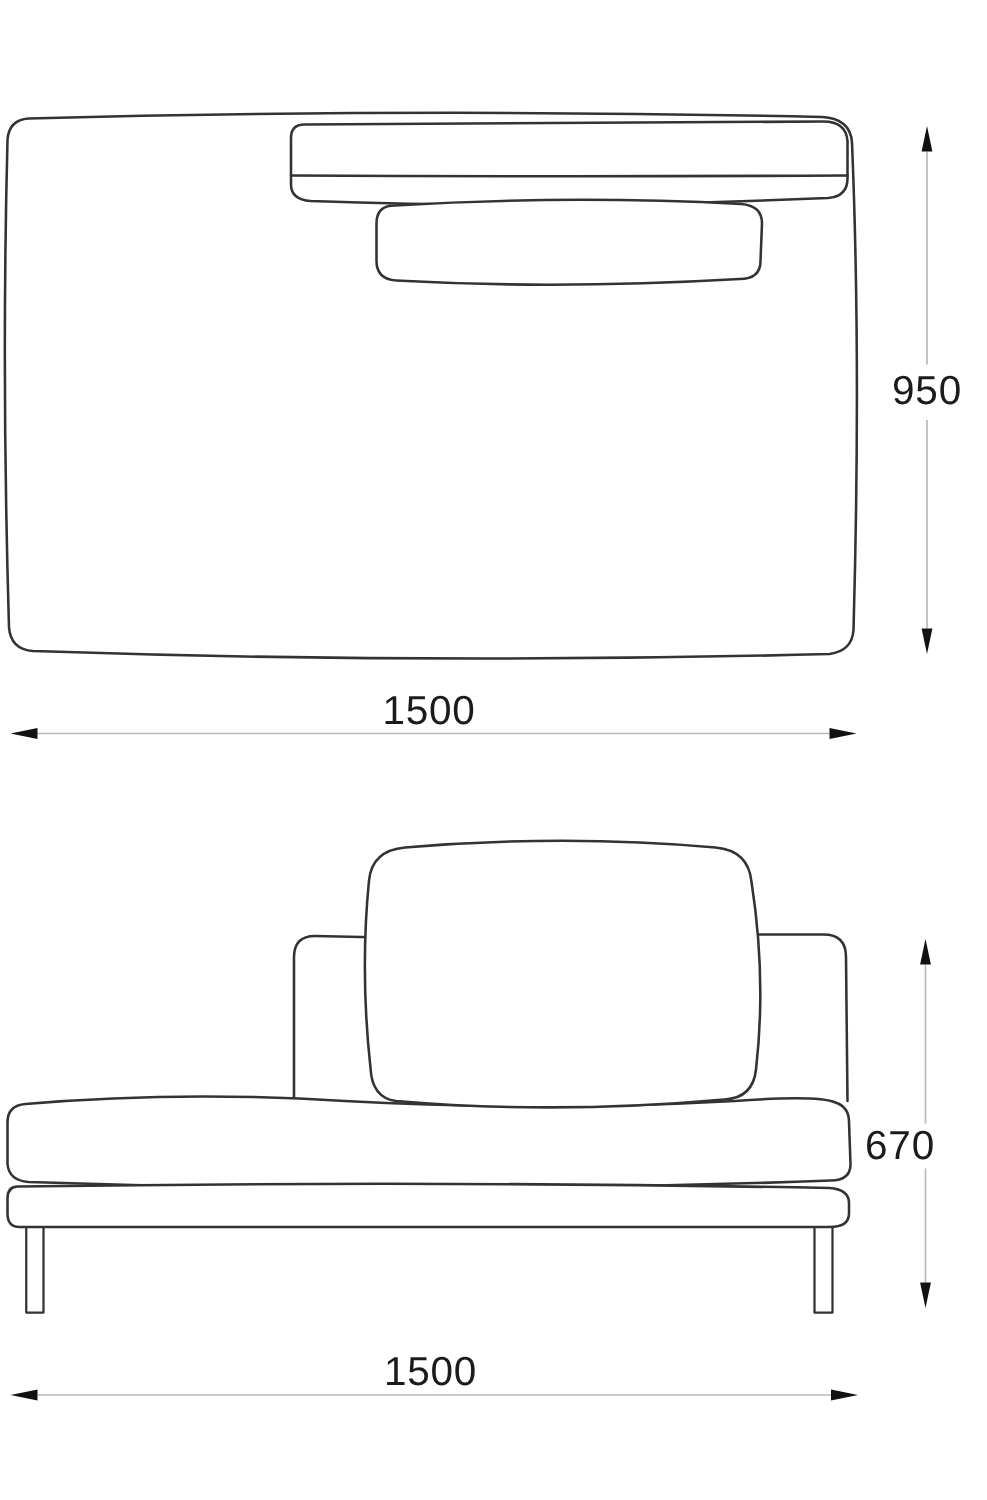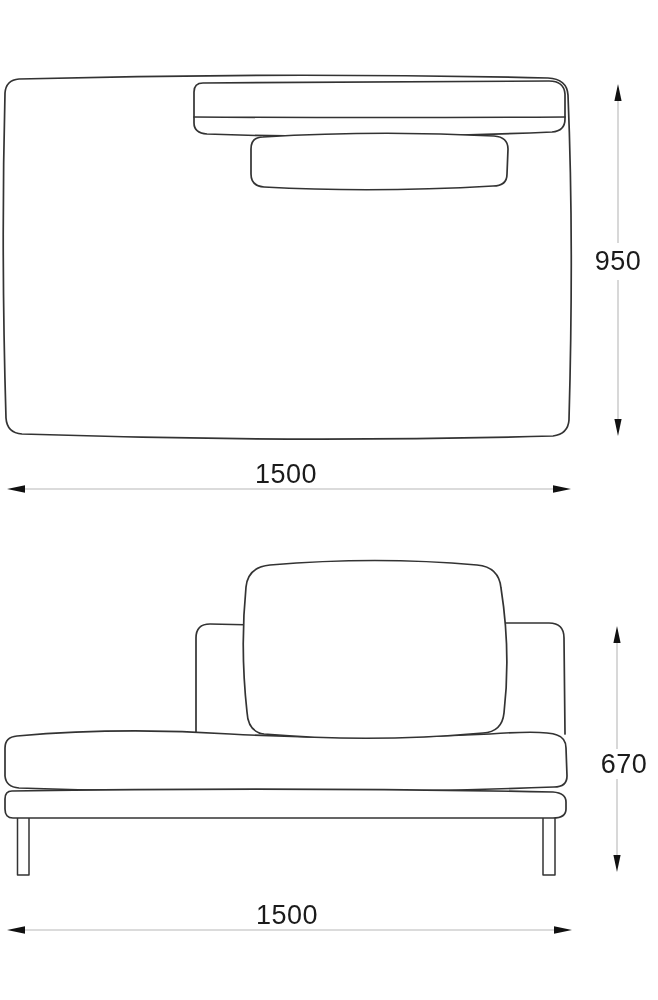--- a/index.html
+++ b/index.html
@@ -90,15 +90,15 @@
 
     <g>
       <path class="dimline" d="M 25,930 L 554,930"></path>
       <polygon class="arrowhead" points="7,930 25,926.3 25,933.7"></polygon>
       <polygon class="arrowhead" points="572,930 554,926.3 554,933.7"></polygon>
     </g>
   </svg>
 
   <div class="dim-label" style="left:618px;top:261px;">950</div>
   <div class="dim-label" style="left:286px;top:474px;">1500</div>
-  <div class="dim-label" style="left:624px;top:764px;">670</div>
+  <div class="dim-label" style="left:600px;top:764px;">670</div>
   <div class="dim-label" style="left:287px;top:915px;">1500</div>
 </div>
 
 </body></html>

